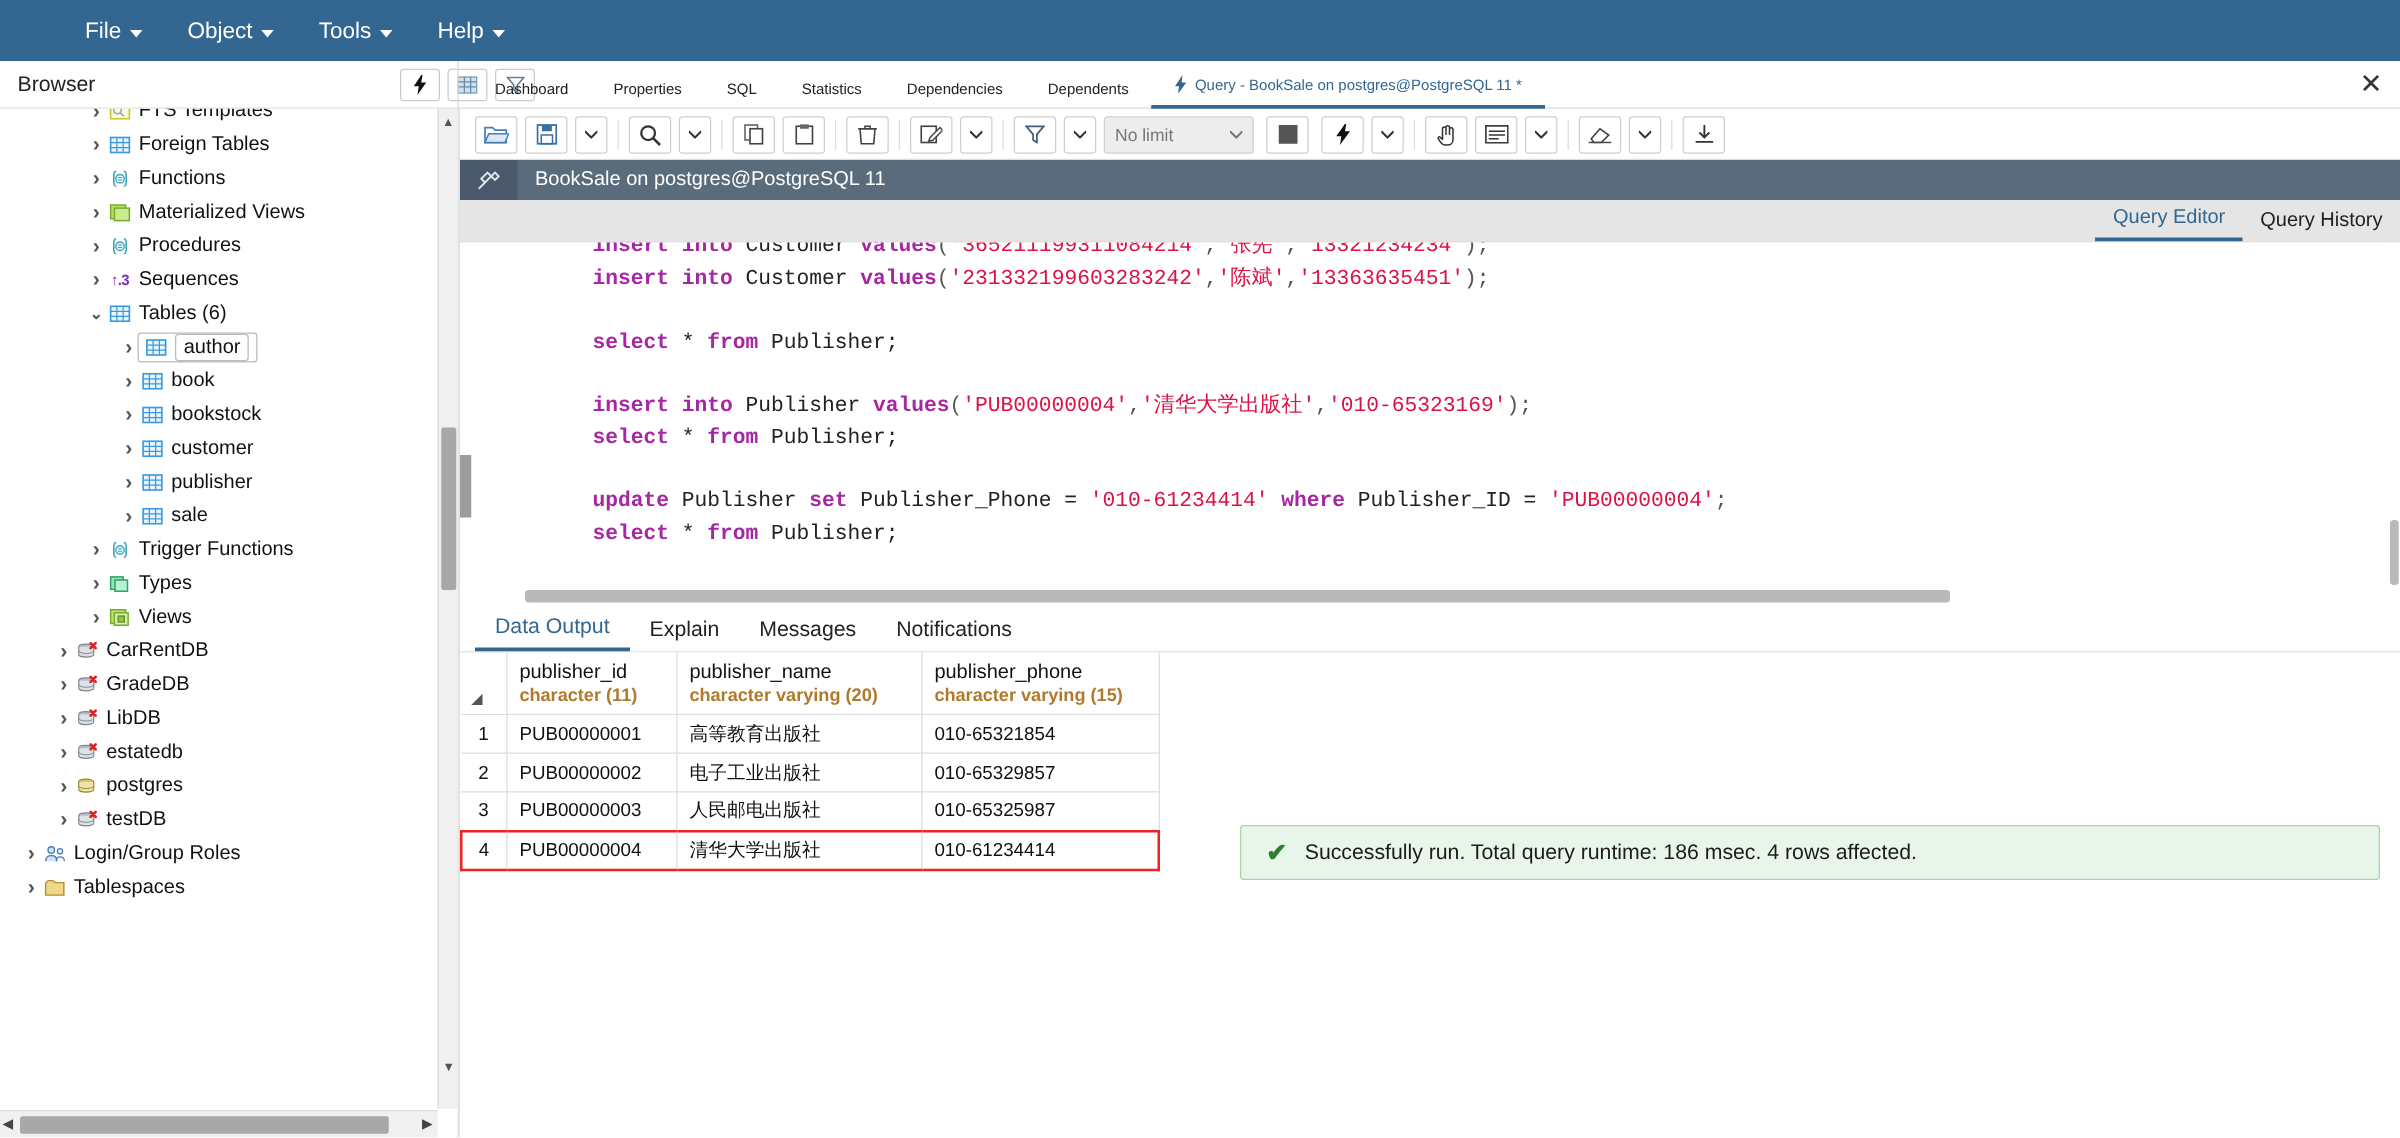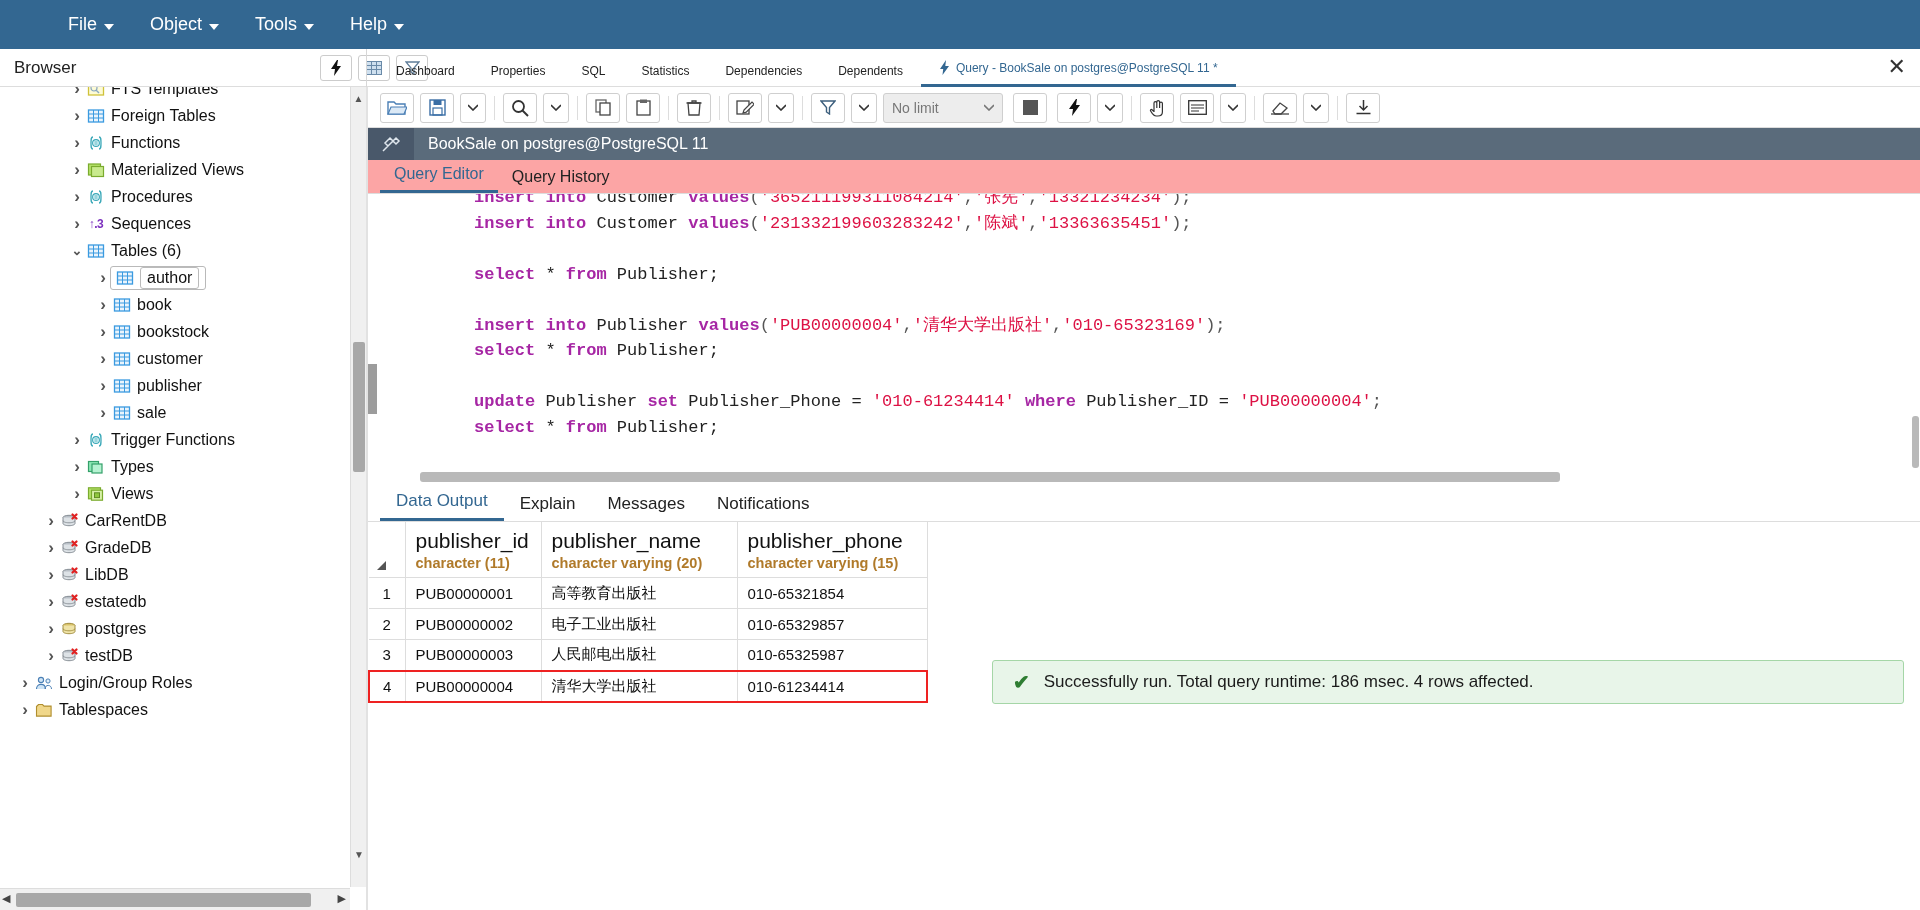--- a/index.html
+++ b/index.html
@@ -67,22 +67,22 @@
               display:flex; align-items:center; justify-content:space-between; padding:0 8px; margin-right:10px;}
   .stopbtn { width:34px; height:30px; border:1px solid #cfcfcf; border-radius:3px; background:#fff; display:flex;align-items:center;justify-content:center; margin-right:10px;}
   .stopsq { width:15px;height:15px;background:#555; }
 
   
   .connbar { position:absolute; left:368px; top:128px; width:1552px; height:32px; background:#5a6b7b; display:flex; align-items:center; }
   .connicon { width:46px; height:32px; background:#49586a; display:flex; align-items:center; justify-content:center; }
   .conntext { color:#fff; font-size:16px; padding-left:14px; }
 
   
-  .etabs { position:absolute; left:368px; top:160px; width:1552px; height:34px; background:#fca5a5; display:flex; align-items:flex-end;
-           border-bottom:1px solid #ddd; padding-left:12px;}
+  .etabs { position:absolute; left:368px; top:160px; width:1552px; height:34px; background:#e5e5e5; display:flex; align-items:flex-end;
+           border-bottom:1px solid #ddd; padding-left:12px;justify-content:flex-end;}
   .etab { font-size:16px; color:#222; padding:0 14px 7px 14px; cursor:pointer; }
   .etab.active { color:#336791; border-bottom:3px solid #336791; }
 
   
   .editor { position:absolute; left:368px; top:194px; width:1552px; height:293px; background:#fff; overflow:hidden;
             font-family:"Liberation Mono", monospace; font-size:17px; }
   .gutter { position:absolute; left:0; top:0; width:48px; height:100%; background:#f0f0f0; }
   .codearea { position:absolute; left:48px; top:0; right:0; height:100%; }
   .lnum { position:absolute; width:44px; text-align:right; color:#666; font-size:16px; }
   .ctext { position:absolute; left:58px; white-space:pre; }
@@ -102,21 +102,21 @@
   .otab.active { color:#336791; border-bottom:3px solid #336791;}
 
   
   .grid { position:absolute; left:368px; top:522px; width:1552px; height:366px; background:#fff; }
   .gridtable { border-collapse:collapse; table-layout:fixed; }
   .gridtable th, .gridtable td { border-right:1px solid #ddd; border-bottom:1px solid #ddd; font-size:15px; text-align:left; }
   .gh-corner { width:36px; background:#fff; border-bottom:1px solid #ddd; position:relative;}
   .gh-corner .tri { position:absolute; left:8px; bottom:7px; width:0;height:0;
       border-left:9px solid transparent; border-bottom:9px solid #555;}
   .gh { background:#fff; padding:7px 10px 6px 10px; vertical-align:top; }
-  .gh .cname { font-size:21px; color:#111; font-weight:normal; display:block; }
+  .gh .cname { font-size:16px; color:#111; font-weight:normal; display:block; }
   .gh .ctype { font-size:14.5px; color:#b07a2a; display:block; margin-top:2px;}
   .gridrow td { height:31px; padding:0 10px; color:#111; }
   .rownum { width:36px; text-align:center !important; color:#333; background:#fff; }
   .hl-row td { border-top:2px solid #e22; border-bottom:2px solid #e22; }
   .hl-row td:first-child { border-left:2px solid #e22; }
   .hl-row td.lastcell { border-right:2px solid #e22; }
 
   
   .toast { position:absolute; left:992px; top:660px; width:912px; height:44px; background:#e8f5e9; border:1px solid #a5d6a7;
            border-radius:3px; display:flex; align-items:center; padding-left:20px; gap:14px; }

